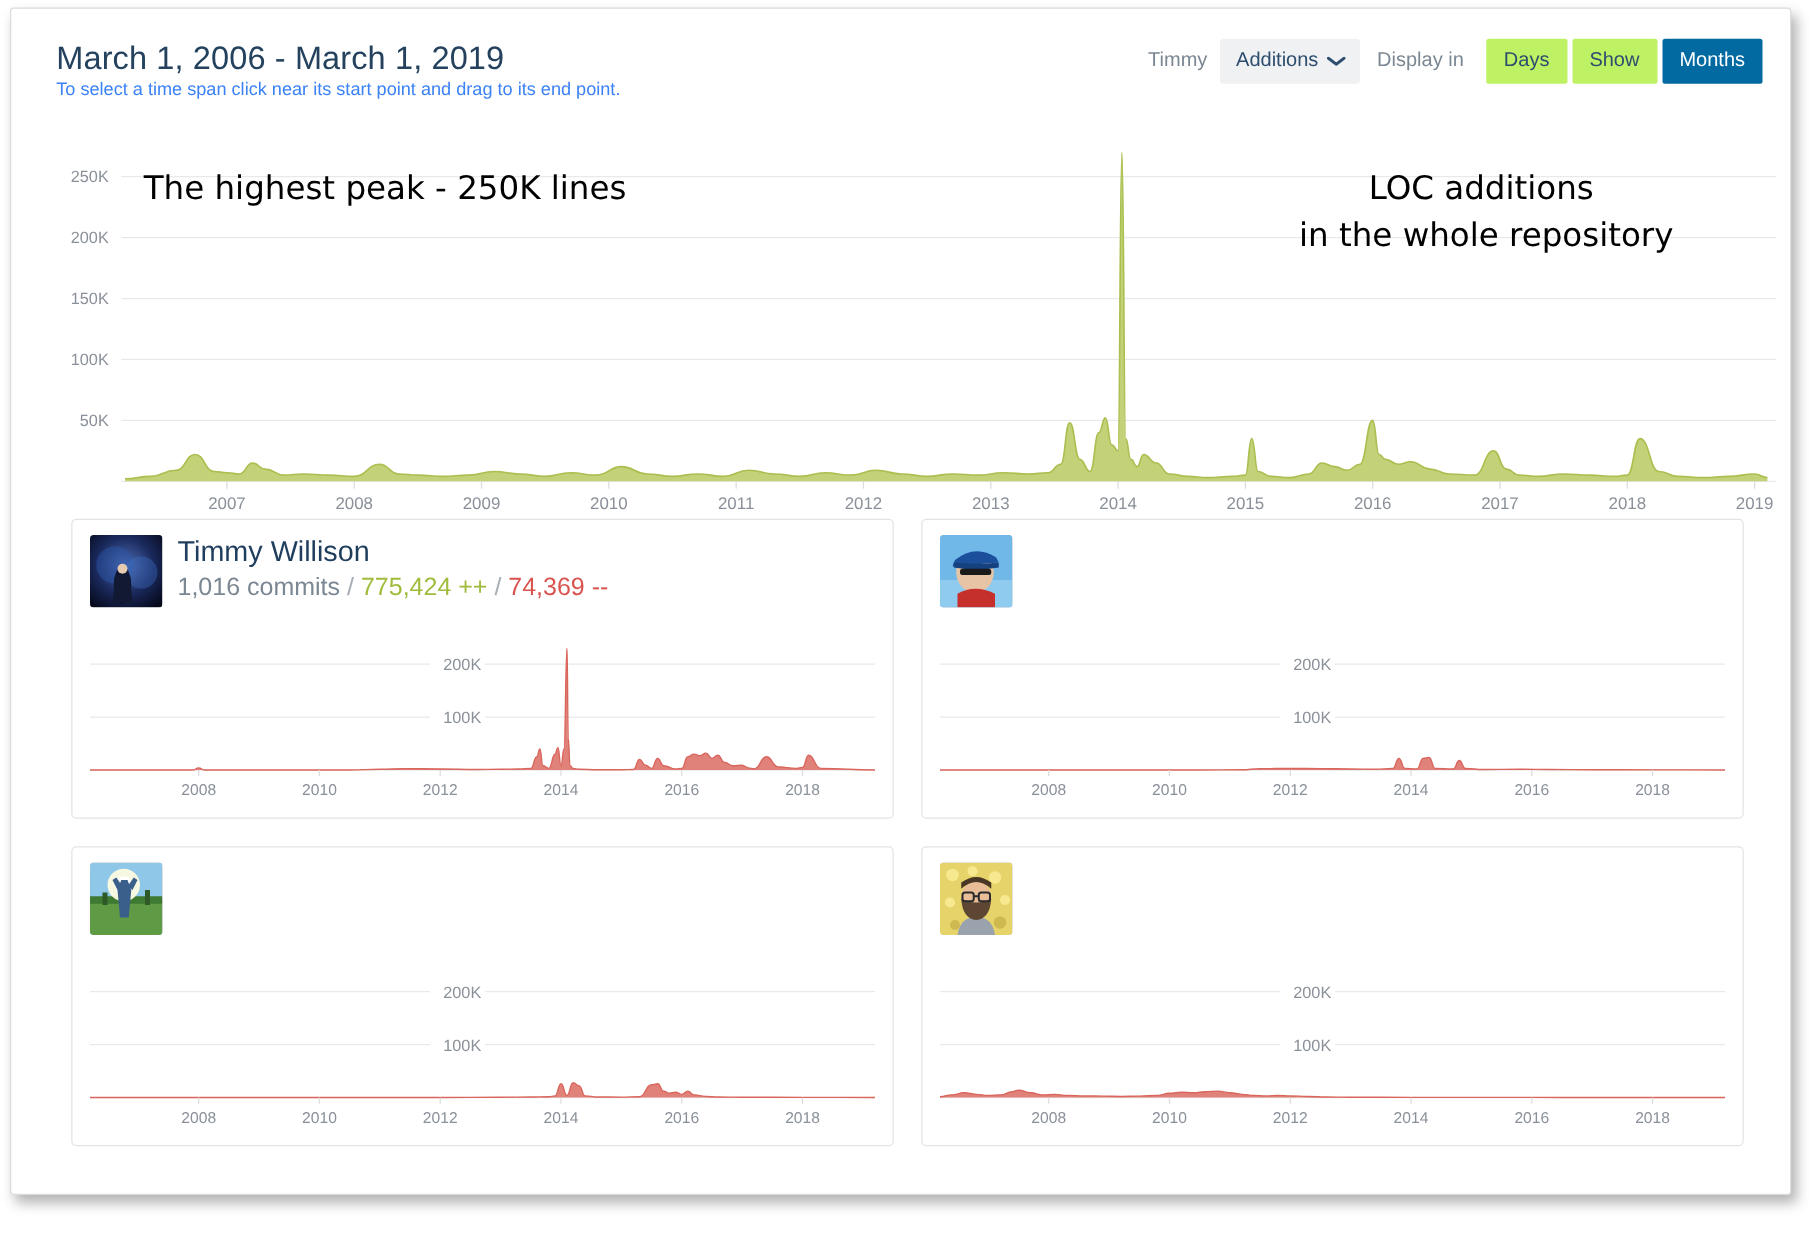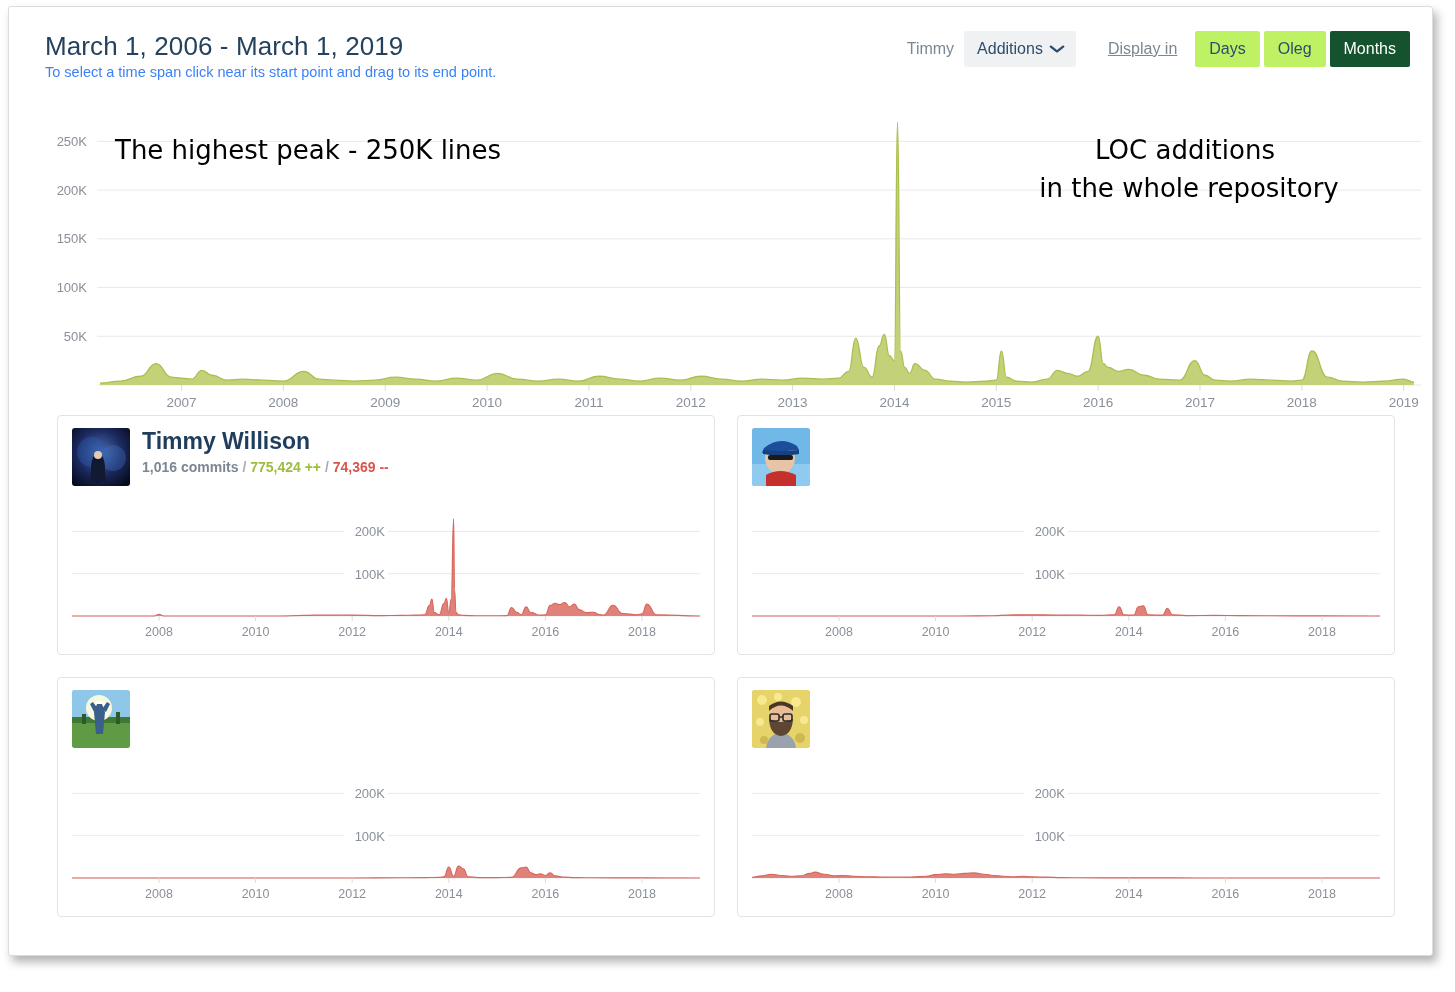--- a/index.html
+++ b/index.html
@@ -63,21 +63,21 @@
     display: flex;
     align-items: center;
     gap: 0px;
     white-space: nowrap;
   }
   .ctl-label {
     font-size: 16px;
     color: #7b8793;
     padding: 0 10px 0 0;
   }
-  .ctl-label.second { padding-left: 32px; text-decoration: underline; }
+  .ctl-label.second { padding-left: 14px; }
 
   .dropdown {
     display: inline-flex;
     align-items: center;
     gap: 8px;
     background: #f0f1f3;
     border: none;
     border-radius: 3px;
     height: 36px;
     padding: 0 13px;
@@ -107,21 +107,21 @@
     background: #bef264;
     color: #2d4d6e;
     font-size: 16px;
     border: none;
     border-radius: 2px;
     margin-left: 4px;
     cursor: pointer;
     font-family: "Liberation Sans", sans-serif;
   }
   .seg-btn.active {
-    background: #14532d;
+    background: #0369a1;
     color: #ffffff;
   }
 
   
   .mainchart {
     position: absolute;
     left: 0;
     top: 92px;
     width: 1425px;
     height: 310px;
@@ -147,41 +147,40 @@
     box-sizing: border-box;
     position: relative;
   }
   .card-head {
     position: absolute;
     left: 14px;
     top: 12px;
     display: flex;
     align-items: flex-start;
     gap: 12px;
-    font-weight: bold;
   }
   .avatar {
     width: 58px; height: 58px;
     border-radius: 3px;
     overflow: hidden;
     flex: 0 0 auto;
     background: #ccc;
     position: relative;
   }
   .avatar svg { display:block; }
   .who { padding-top: 1px; }
   .who-name {
     font-size: 23px;
     color: #1f3d5c;
     line-height: 1.05;
     white-space: nowrap;
   }
   .who-stats {
     margin-top: 6px;
-    font-size: 14px;
+    font-size: 20px;
     color: #7b8793;
     white-space: nowrap;
   }
   .who-stats .add { color: #9fbc3c; }
   .who-stats .del { color: #d9534f; }
   .who-stats .sep { color: #a5adb6; }
 
   .mini {
     position: absolute;
     left: 0;
@@ -210,21 +209,21 @@
             <svg width="12" height="8" viewBox="0 0 12 8" aria-hidden="true">
               <path d="M1 1.6 L6 6.4 L11 1.6" fill="none" stroke="#2d4d6e" stroke-width="2.1" stroke-linecap="round" stroke-linejoin="round"></path>
             </svg>
           </span>
         </button>
 
         <span class="ctl-label second">Display in</span>
 
         <span class="seg">
           <button class="seg-btn">Days</button>
-          <button class="seg-btn">Oleg</button>
+          <button class="seg-btn">Show</button>
           <button class="seg-btn active">Months</button>
         </span>
       </div>
     </div>
 
     <div class="mainchart">
       <svg class="main-svg" id="mainSvg" width="1425" height="310" viewBox="0 0 1425 310">
           <line x1="88" y1="237.27272727272728" x2="1412" y2="237.27272727272728" stroke="#e9e9e9" stroke-width="1"></line>
           <text x="78" y="241.77272727272728" text-anchor="end" font-family="&quot;Liberation Sans&quot;, sans-serif" font-size="13" fill="#8a9099">50K</text>
           <line x1="88" y1="188.54545454545456" x2="1412" y2="188.54545454545456" stroke="#e9e9e9" stroke-width="1"></line>

